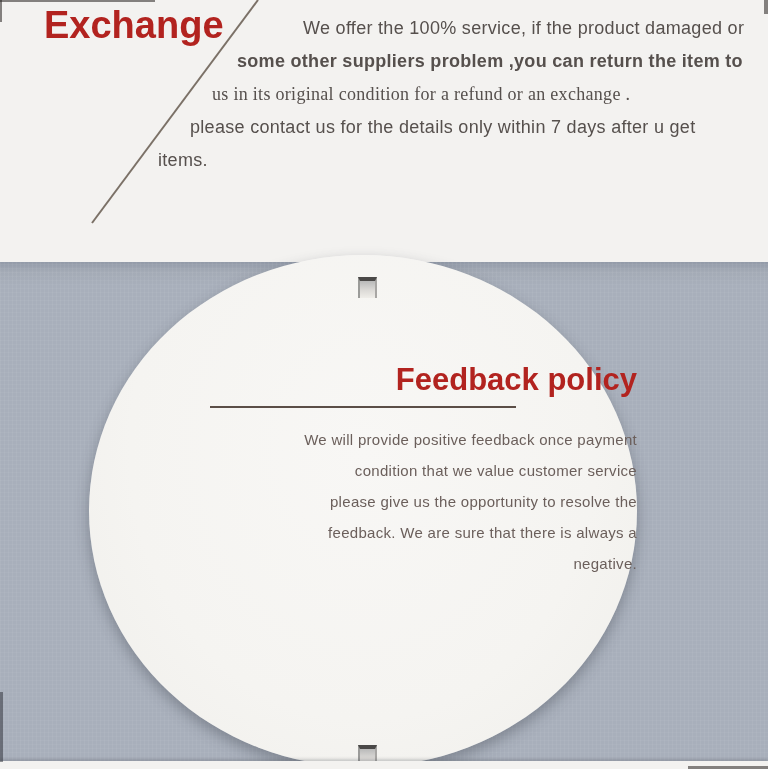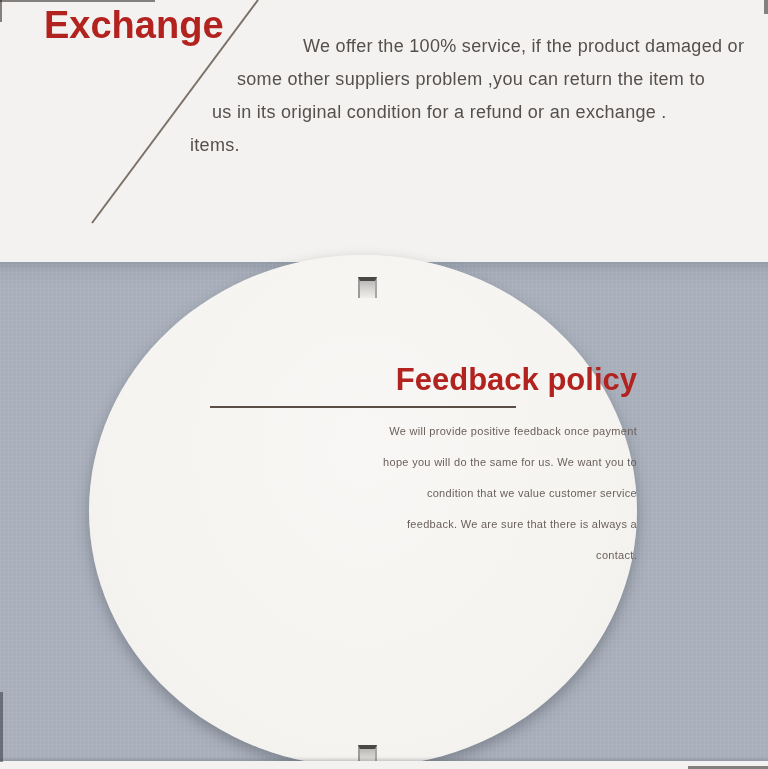--- a/index.html
+++ b/index.html
@@ -25,50 +25,50 @@
     background:var(--page-white,#f3f2f0);
   }
   .ex-title{
     position:absolute;left:44px;top:2px;margin:0;
     font-size:38px;line-height:46px;font-weight:bold;
     letter-spacing:0px;color:var(--accent-red,#b2231f);
   }
   .ex-title-line{display:block;text-align:right;}
   .diag{position:absolute;left:0;top:0;}
   .ex-body{
-    position:absolute;left:0;top:0;width:768px;padding-top:30px;
+    position:absolute;left:0;top:8px;width:768px;padding-top:4px;
     font-size:18px;line-height:33px;letter-spacing:0.3px;
     color:var(--body-text,#56504d);
   }
   .ex-line{white-space:nowrap;}
   .ex-line:nth-child(1){padding-left:303px;}
-  .ex-line:nth-child(2){padding-left:237px;}
-  .ex-line:nth-child(3){padding-left:212px;}
+  .ex-line:nth-child(2){padding-left:237px;font-weight:bold;}
+  .ex-line:nth-child(3){padding-left:212px;font-family:Liberation Serif, serif;}
   .ex-line:nth-child(4){padding-left:190px;}
   .ex-line:nth-child(5){padding-left:158px;}
   .ex-line:nth-child(6){padding-left:148px;margin-left:11px;}
   .circle{
     position:absolute;left:89px;top:255px;width:548px;height:512px;
     border-radius:50%;
     background:radial-gradient(ellipse at 50% 38%, #f8f7f5 0%, #f5f4f1 60%, #efeeea 100%);
     box-shadow:0 6px 14px rgba(55,60,72,0.38);
     text-align:right;
   }
   .fb-title{
     margin:0;padding-top:108px;
     font-size:31px;line-height:34px;font-weight:bold;
     color:var(--accent-red,#b2231f);
   }
   .fb-underline{
     width:306px;height:2px;margin:9px auto 0 auto;
     background:#5b4e47;
   }
   .fb-body{
-    margin-top:8px;
-    font-size:11px;line-height:31px;letter-spacing:0.3px;
+    margin-top:16px;
+    font-size:15px;line-height:31px;letter-spacing:0.3px;
     color:var(--circle-text,#6b5f5b);
   }
   .fb-line{white-space:nowrap;}
   .hole{
     position:absolute;width:15px;height:17px;
     background:linear-gradient(180deg,#b9b9b9 0,#dcdad7 55%,#efede9 100%);
     border-top:4px solid #4a4847;
     border-left:2px solid #9b9b99;
     border-right:2px solid #a8a6a4;
   }
@@ -97,33 +97,34 @@
     <svg class="diag" width="768" height="262" viewBox="0 0 768 262">
       <line x1="258" y1="0" x2="92" y2="223" stroke="#7b7167" stroke-width="2"></line>
     </svg>
     <h1 class="ex-title">
       <span class="ex-title-line">Exchange</span>
     </h1>
     <div class="ex-body">
       <div class="ex-line">We offer the 100% service, if the product damaged or</div>
       <div class="ex-line">some other suppliers problem ,you can return the item to</div>
       <div class="ex-line">us in its original condition for a refund or an exchange .</div>
+      <div class="ex-line">please contact us for the details only within 7 days after u get</div>
       <div class="ex-line">items.</div>
     </div>
   </section>
 
   <div class="circle">
     <h2 class="fb-title">Feedback policy</h2>
     <div class="fb-underline"></div>
     <div class="fb-body">
       <div class="fb-line">We will provide positive feedback once payment</div>
-      <div class="fb-line">hope you will do the same for us. We want you to</div>
       <div class="fb-line">condition that we value customer service</div>
+      <div class="fb-line">please give us the opportunity to resolve the</div>
       <div class="fb-line">feedback. We are sure that there is always a</div>
-      <div class="fb-line">contact.</div>
+      <div class="fb-line">negative.</div>
     </div>
   </div>
 
   <div class="hole hole-top"></div>
   <div class="hole hole-bottom"></div>
 
   <div class="bottom-strip"></div>
 
   <div class="artifact art-top-left"></div>
   <div class="artifact art-top-right"></div>

